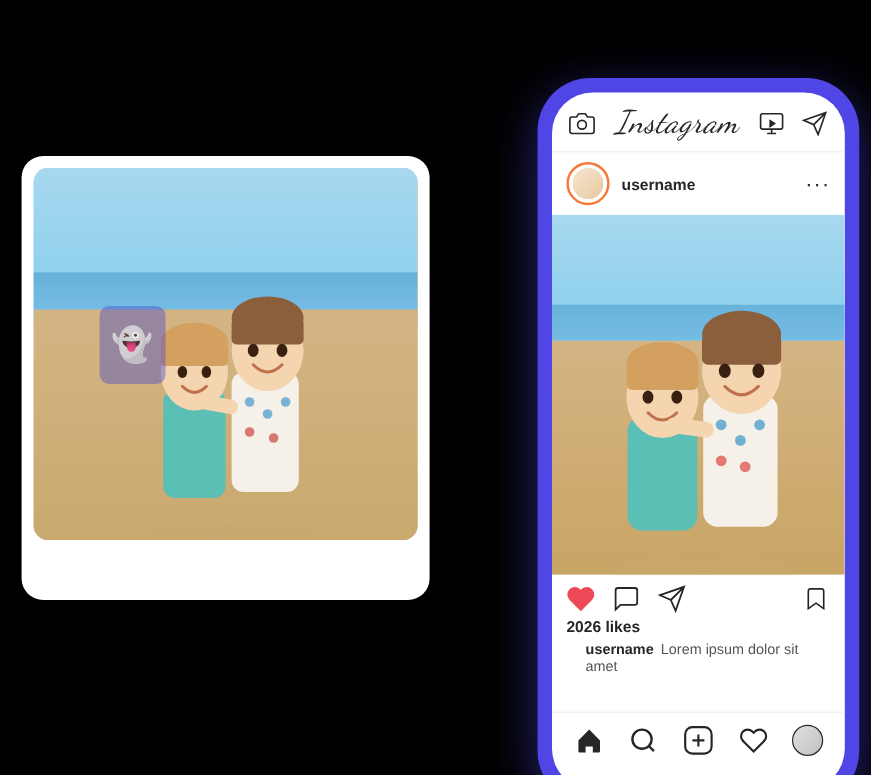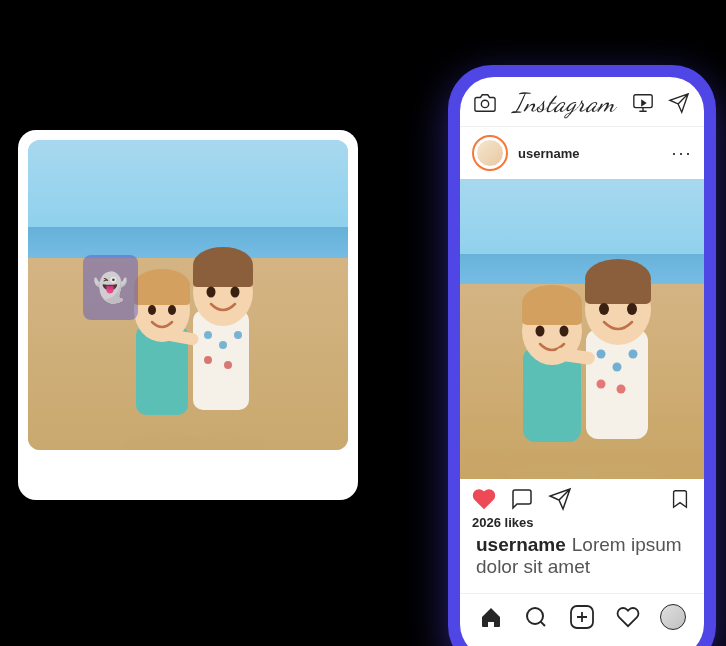--- a/index.html
+++ b/index.html
@@ -266,22 +266,22 @@
     
     .likes-row {
       padding: 0 12px 4px;
       font-size: 13px;
       font-weight: 600;
       color: #262626;
     }
 
     
     .caption-row {
-      padding: 0 16px 8px;
-      font-size: 19px;
+      padding: 0 28px 8px;
+      font-size: 12px;
       color: #262626;
     }
 
     .caption-user {
       font-weight: 600;
       margin-right: 6px;
     }
 
     .caption-text {
       color: #555;

